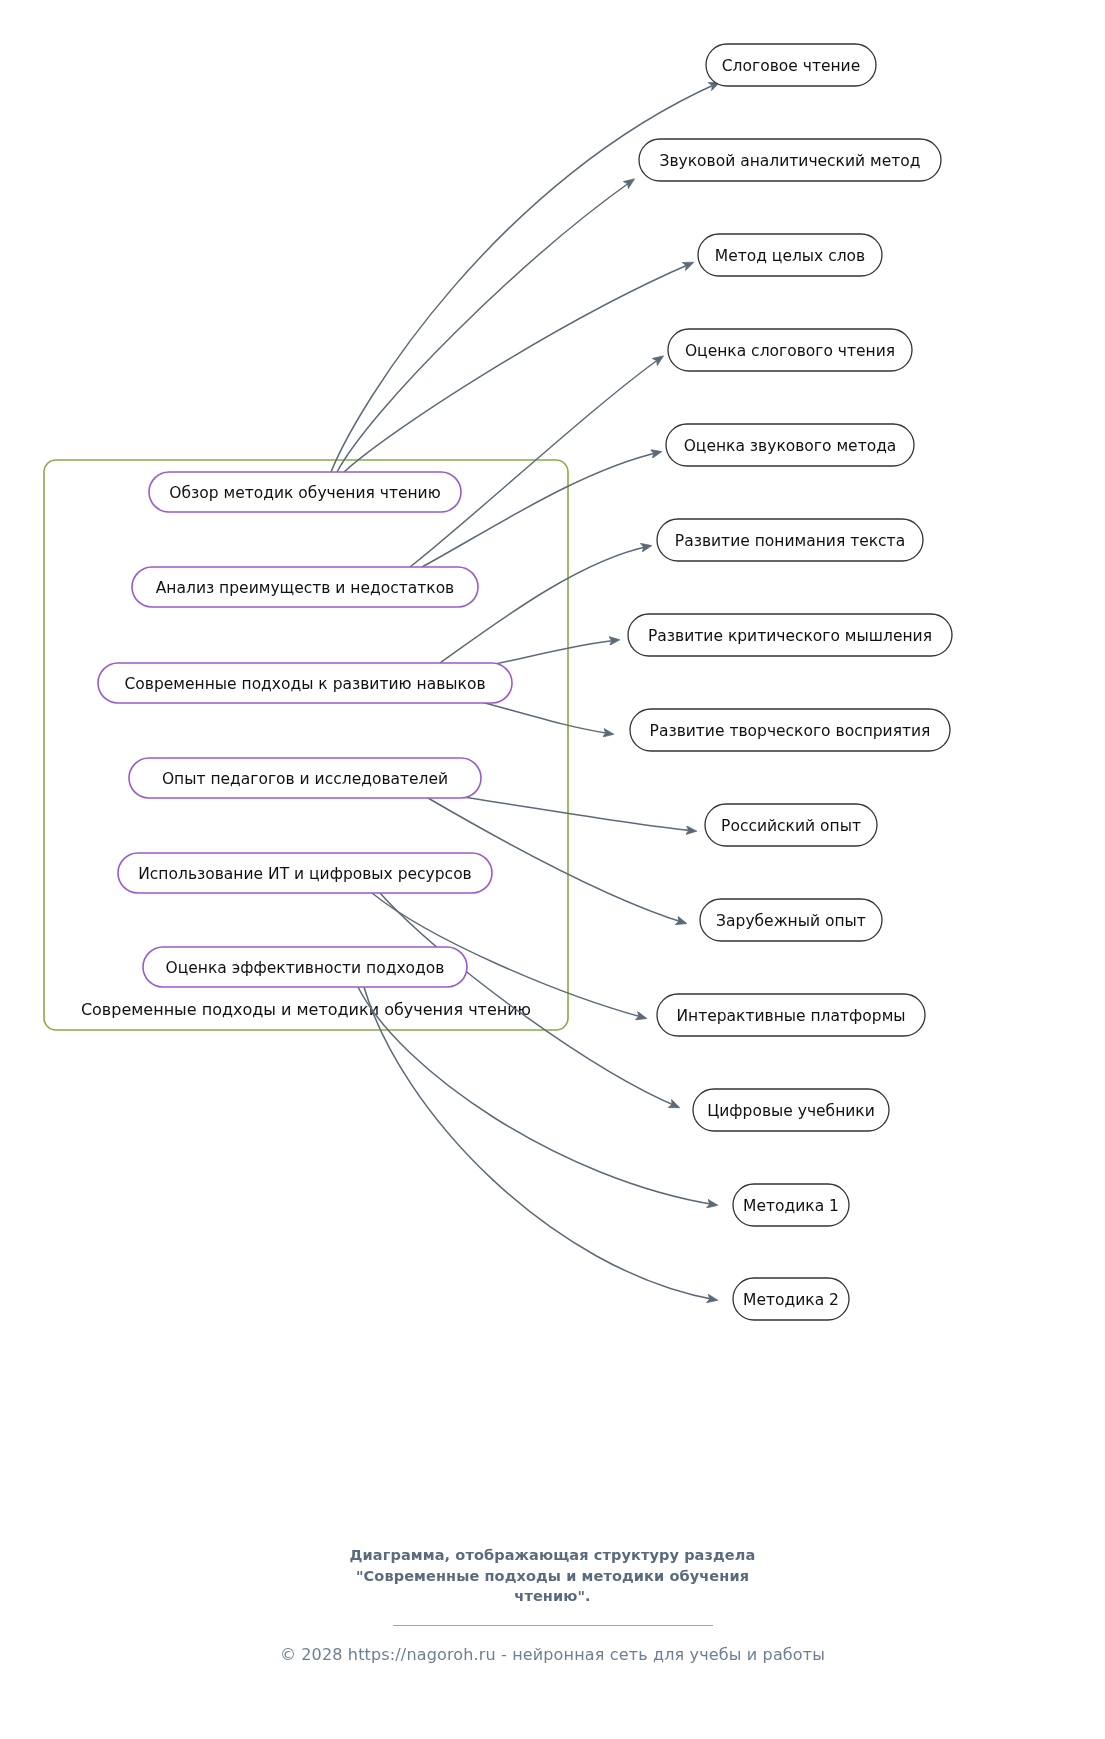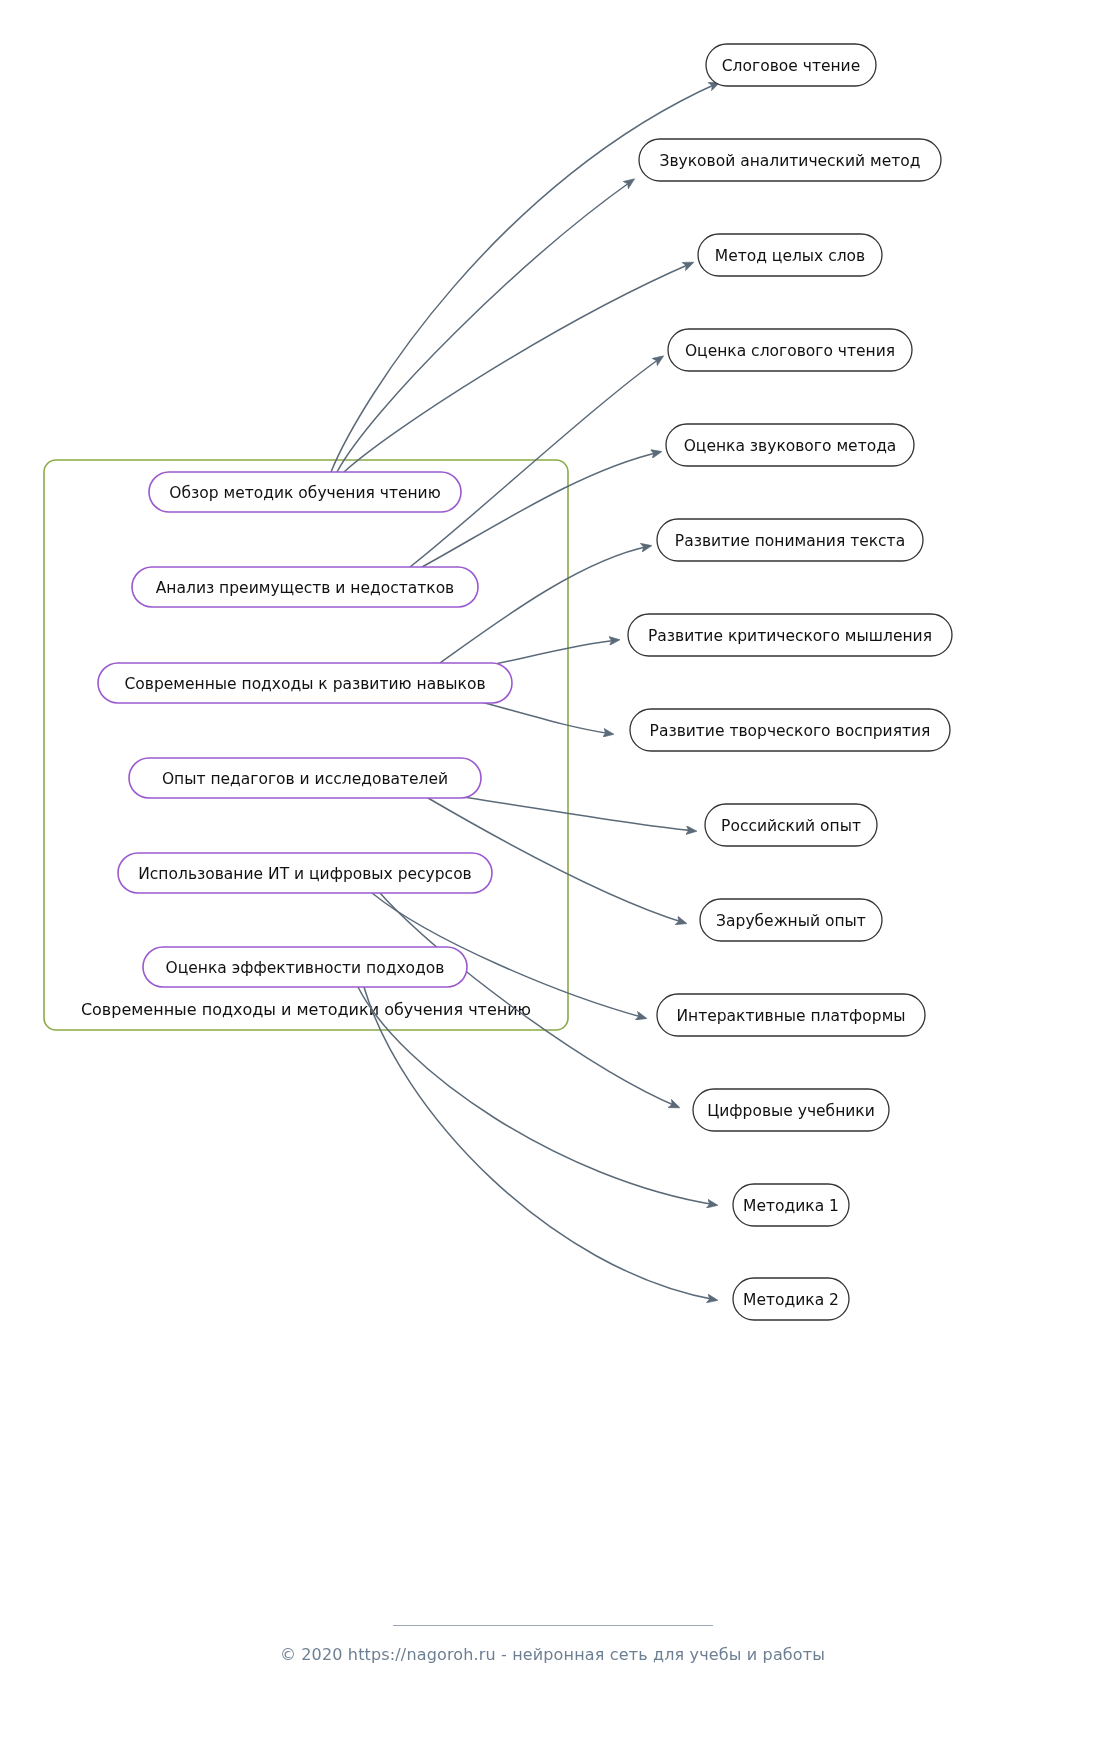--- a/index.html
+++ b/index.html
@@ -210,20 +210,25 @@
           <rect x="733" y="1184" width="116" height="42" rx="21" ry="21" class="node-rect" stroke="#333333"></rect>
           <text x="791" y="1206" class="node-label">Методика 1</text>
         </g>
         <g>
           <rect x="733" y="1278" width="116" height="42" rx="21" ry="21" class="node-rect" stroke="#333333"></rect>
           <text x="791" y="1300" class="node-label">Методика 2</text>
         </g>
       </g>
   </svg>
 
+  <div class="footer" id="footer-caption">
+    <div>Диаграмма, отображающая структуру раздела</div>
+    <div>"Современные подходы и методики обучения</div>
+    <div>чтению".</div>
+  </div>
 
   <div class="footer" id="footer-rule">
     <div class="rule-inner"></div>
   </div>
 
-  <div class="footer" id="footer-credit">© 2020 https://nagoroh.ru - нейронная сеть для учебы и работы</div>
+  <div class="footer" id="footer-credit">© 2028 https://nagoroh.ru - нейронная сеть для учебы и работы</div>
 
 </div>
 
 </body></html>

